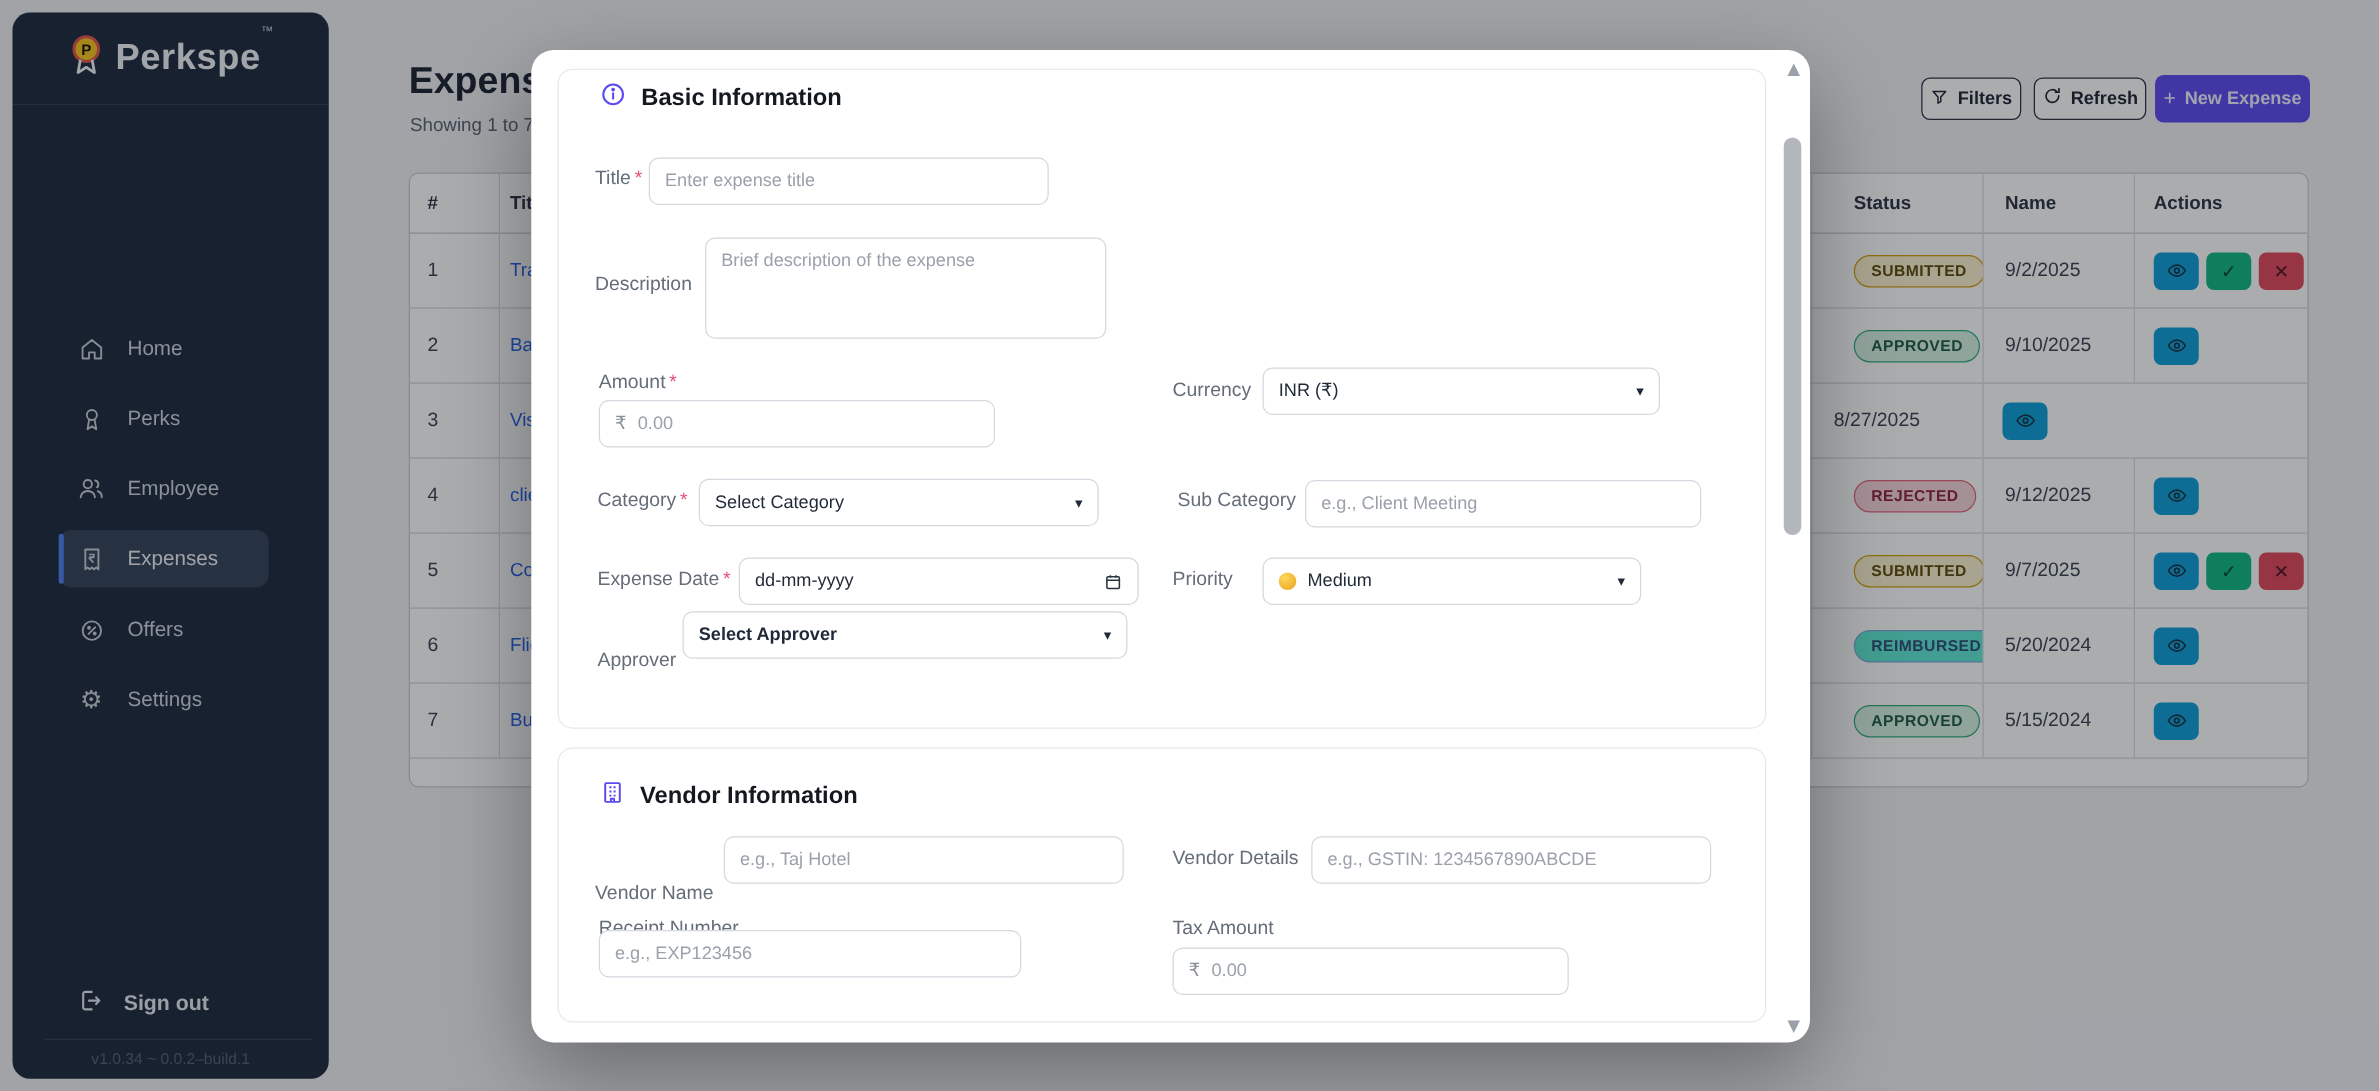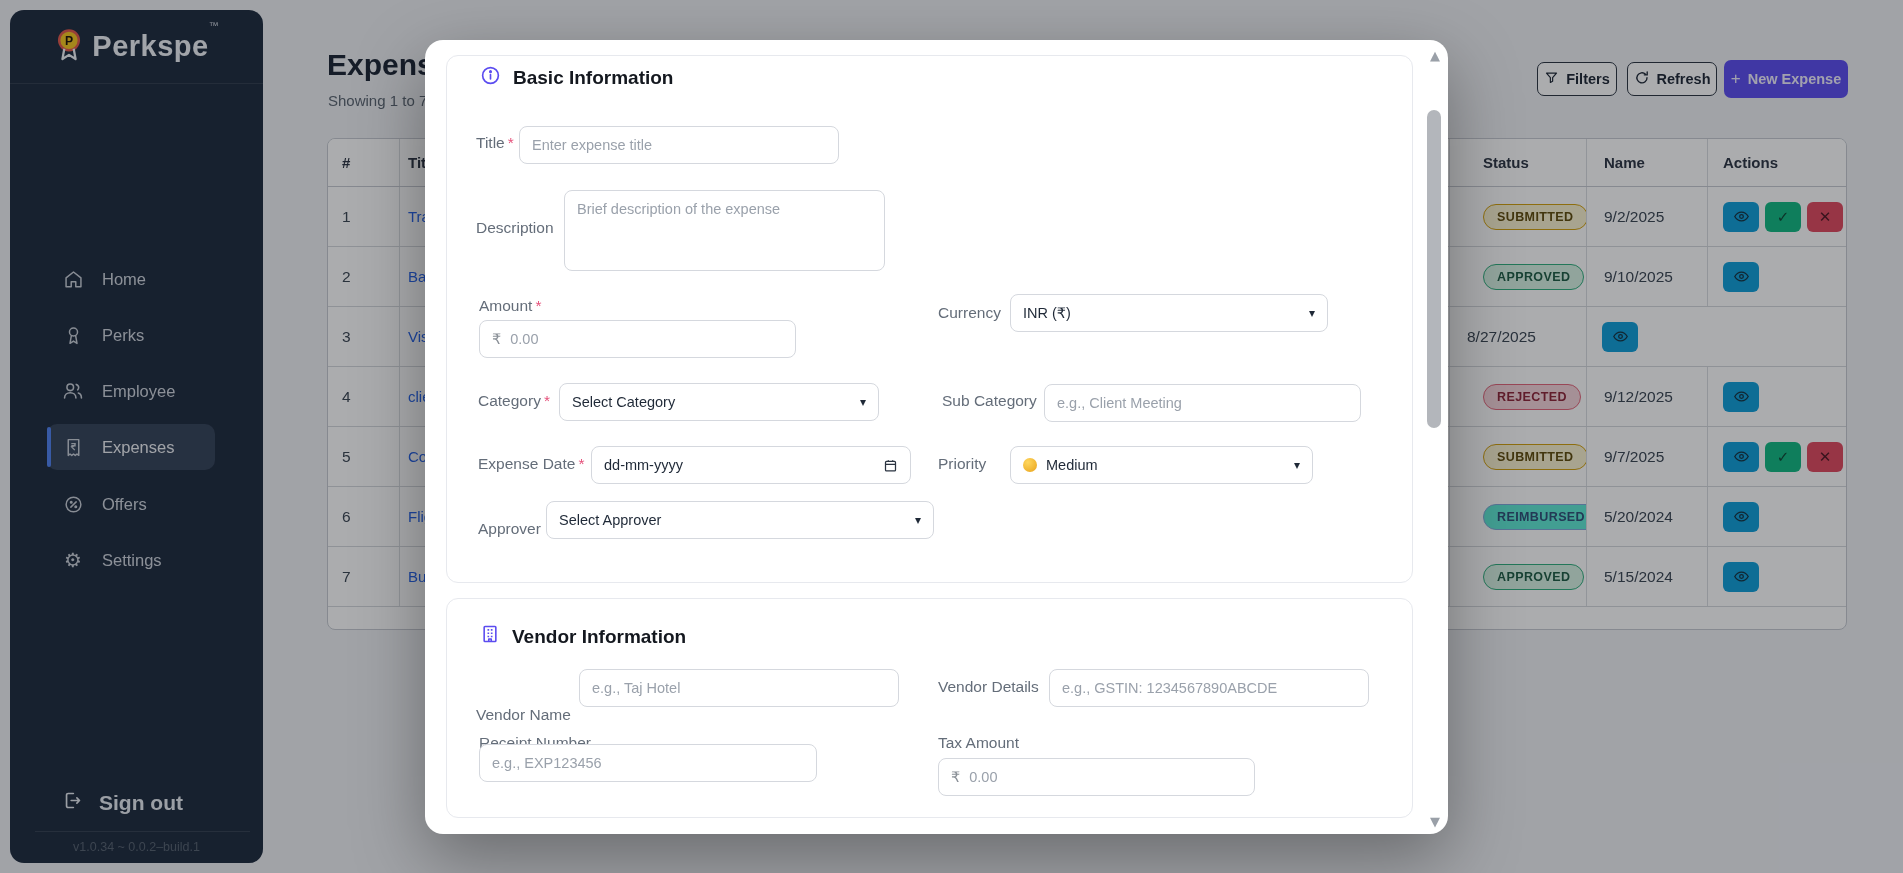--- a/index.html
+++ b/index.html
@@ -14,21 +14,21 @@
               border-bottom:1px solid rgba(255,255,255,0.09); }
   .logo-text { font-size:29px; font-weight:800; color:#f0f3f7; letter-spacing:.5px; }
   .logo-tm { font-size:10px; color:#cdd3dc; vertical-align:top; position:relative; top:-10px; }
   .nav-item { position:absolute; left:37px; right:48px; height:46px; display:flex; align-items:center;
               gap:18px; padding-left:15px; color:#cfd5dd; font-size:16.5px; border-radius:10px; cursor:pointer; }
   .nav-item .nico { width:22px; height:22px; display:flex; align-items:center; justify-content:center; color:#c9cfd8; }
   .nav-item.active { background:#344258; color:#eef1f5; }
   .nav-item.active::before { content:""; position:absolute; left:0; top:3px; bottom:3px; width:4px;
                              border-radius:4px; background:#4f82f2; }
   .signout { position:absolute; left:37px; right:40px; top:770px; height:46px; display:flex; align-items:center;
-             gap:16px; padding-left:15px; color:#e7ebf1; font-size:21px; font-weight:700; cursor:pointer; }
+             gap:16px; padding-left:15px; color:#e7ebf1; font-size:17px; font-weight:700; cursor:pointer; }
   .side-divider { position:absolute; left:25px; right:13px; top:821px; border-top:1px solid rgba(255,255,255,0.10); }
   .version { position:absolute; left:0; right:0; top:830px; text-align:center; font-size:12.5px; color:#55616f; }
   .gear-glyph { font-size:20px; line-height:1; }
 
   
   .page-title { position:absolute; left:327px; top:48px; font-size:30px; font-weight:800; color:#1b2433; }
   .page-sub { position:absolute; left:328px; top:92px; font-size:15px; color:#5a6470; }
   .btn { display:flex; align-items:center; justify-content:center; gap:7px; border-radius:7px;
          font-size:14.5px; font-weight:700; cursor:pointer; }
   .btn-outline { position:absolute; background:#ffffff; border:1.5px solid #2a3340; color:#1d2634; height:34px; }
@@ -413,21 +413,21 @@
       <div class="flabel" style="left:491px; top:397px;">Priority</div>
       <div class="selectbox" style="left:563px; top:390px; width:303px;">
         <span style="display:flex; align-items:center;">
             <span class="dot-medium"></span>
             <span>Medium</span>
           </span>
         <span class="caret">▾</span>
       </div>
 
       <div class="flabel" style="left:31px; top:462px;">Approver</div>
-      <div class="selectbox" style="left:99px; top:445px; width:388px;">
+      <div class="selectbox" style="left:99px; top:433px; width:356px;font-weight:bold;">
         <span>Select Approver</span>
         <span class="caret">▾</span>
       </div>
     </div>
 
     <div class="card card-vendor">
       <div class="sec-head" style="left:33px; top:25px;">
         <span>
           <svg width="20" height="20" viewBox="0 0 24 24" fill="none" stroke="#5b4cf0" stroke-width="1.9" stroke-linejoin="round">
               <rect x="5" y="3" width="14" height="18" rx="1"></rect>

